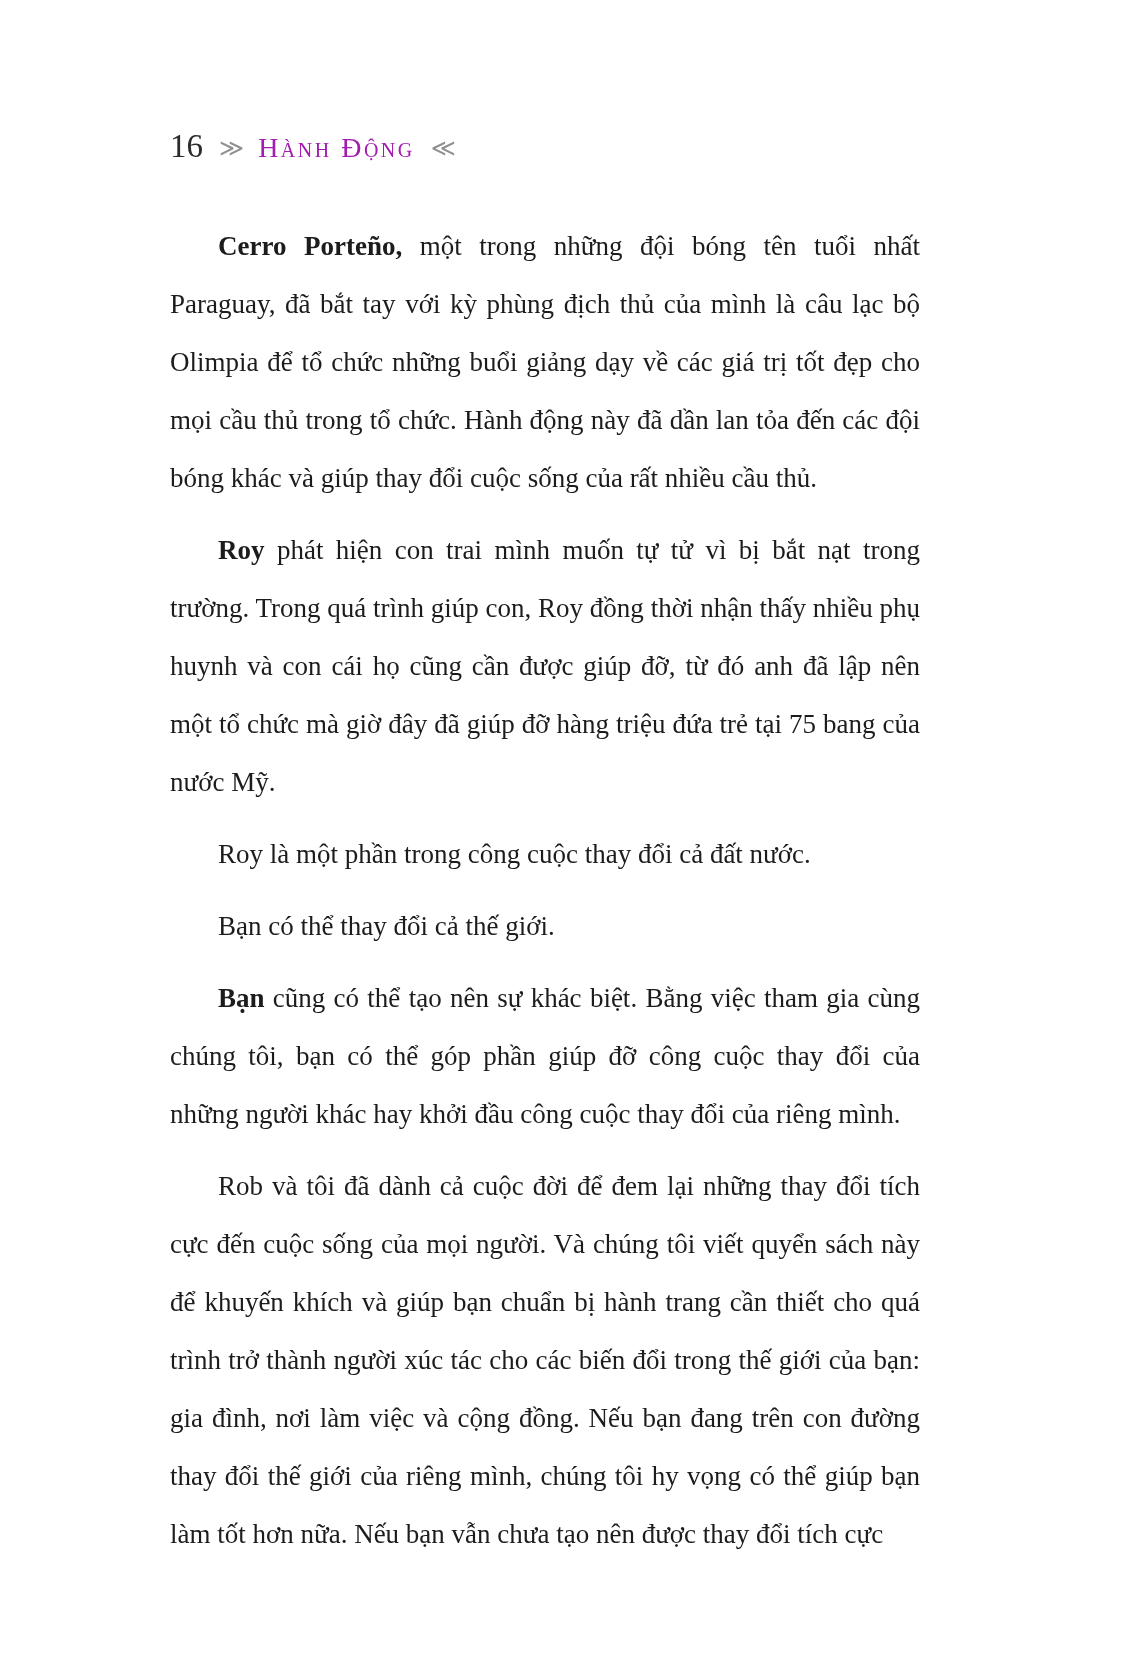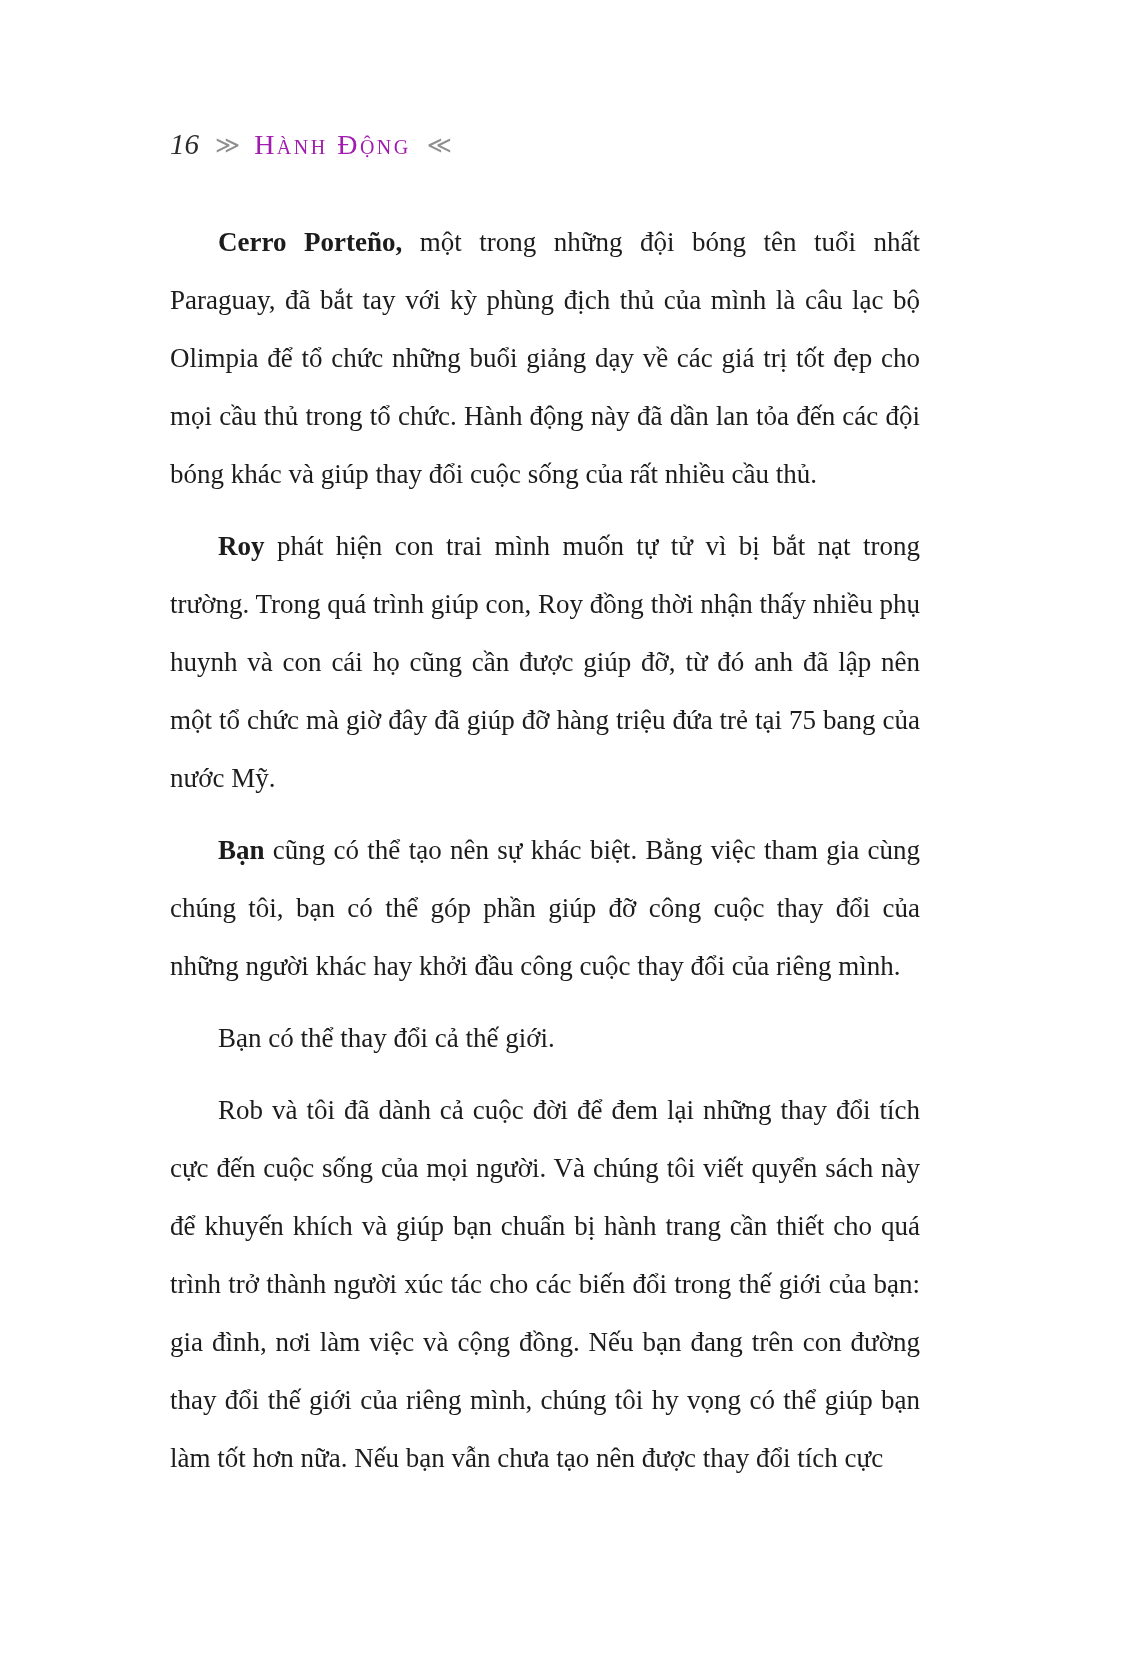--- a/index.html
+++ b/index.html
@@ -18,23 +18,22 @@
     background: #ffffff;
   }
   .running-header {
     display: flex;
     align-items: baseline;
     gap: 16px;
     margin-bottom: 52px;
     white-space: nowrap;
   }
   .page-number {
-    font-size: 29px;
+    font-size: 33px;
     color: #2b2b2b;
-    font-style: italic;
   }
   .ornament {
     font-size: 24px;
     color: #8f8f8f;
     letter-spacing: -2px;
     position: relative;
     top: -1px;
   }
   .chapter-title {
     font-variant: small-caps;
@@ -62,18 +61,19 @@
   <div class="running-header">
     <span class="page-number">16</span>
     <span class="ornament">≫</span>
     <span class="chapter-title">Hành Động</span>
     <span class="ornament">≪</span>
   </div>
 
   <div class="body-text">
     <p><span class="lead">Cerro Porteño,</span><span> một trong những đội bóng tên tuổi nhất Paraguay, đã bắt tay với kỳ phùng địch thủ của mình là câu lạc bộ Olimpia để tổ chức những buổi giảng dạy về các giá trị tốt đẹp cho mọi cầu thủ trong tổ chức. Hành động này đã dần lan tỏa đến các đội bóng khác và giúp thay đổi cuộc sống của rất nhiều cầu thủ.</span></p>
     <p><span class="lead">Roy</span><span> phát hiện con trai mình muốn tự tử vì bị bắt nạt trong trường. Trong quá trình giúp con, Roy đồng thời nhận thấy nhiều phụ huynh và con cái họ cũng cần được giúp đỡ, từ đó anh đã lập nên một tổ chức mà giờ đây đã giúp đỡ hàng triệu đứa trẻ tại 75 bang của nước Mỹ.</span></p>
+    <p><span class="lead"></span><span>Roy là một phần trong công cuộc thay đổi cả đất nước.</span></p>
+    <p><span class="lead"></span><span>Bạn có thể thay đổi cả thế giới.</span></p>
     <p><span class="lead">Bạn</span><span> cũng có thể tạo nên sự khác biệt. Bằng việc tham gia cùng chúng tôi, bạn có thể góp phần giúp đỡ công cuộc thay đổi của những người khác hay khởi đầu công cuộc thay đổi của riêng mình.</span></p>
-    <p><span class="lead"></span><span>Bạn có thể thay đổi cả thế giới.</span></p>
     <p><span class="lead"></span><span>Rob và tôi đã dành cả cuộc đời để đem lại những thay đổi tích cực đến cuộc sống của mọi người. Và chúng tôi viết quyển sách này để khuyến khích và giúp bạn chuẩn bị hành trang cần thiết cho quá trình trở thành người xúc tác cho các biến đổi trong thế giới của bạn: gia đình, nơi làm việc và cộng đồng. Nếu bạn đang trên con đường thay đổi thế giới của riêng mình, chúng tôi hy vọng có thể giúp bạn làm tốt hơn nữa. Nếu bạn vẫn chưa tạo nên được thay đổi tích cực</span></p>
   </div>
 
 </div>
 
 </body></html>

